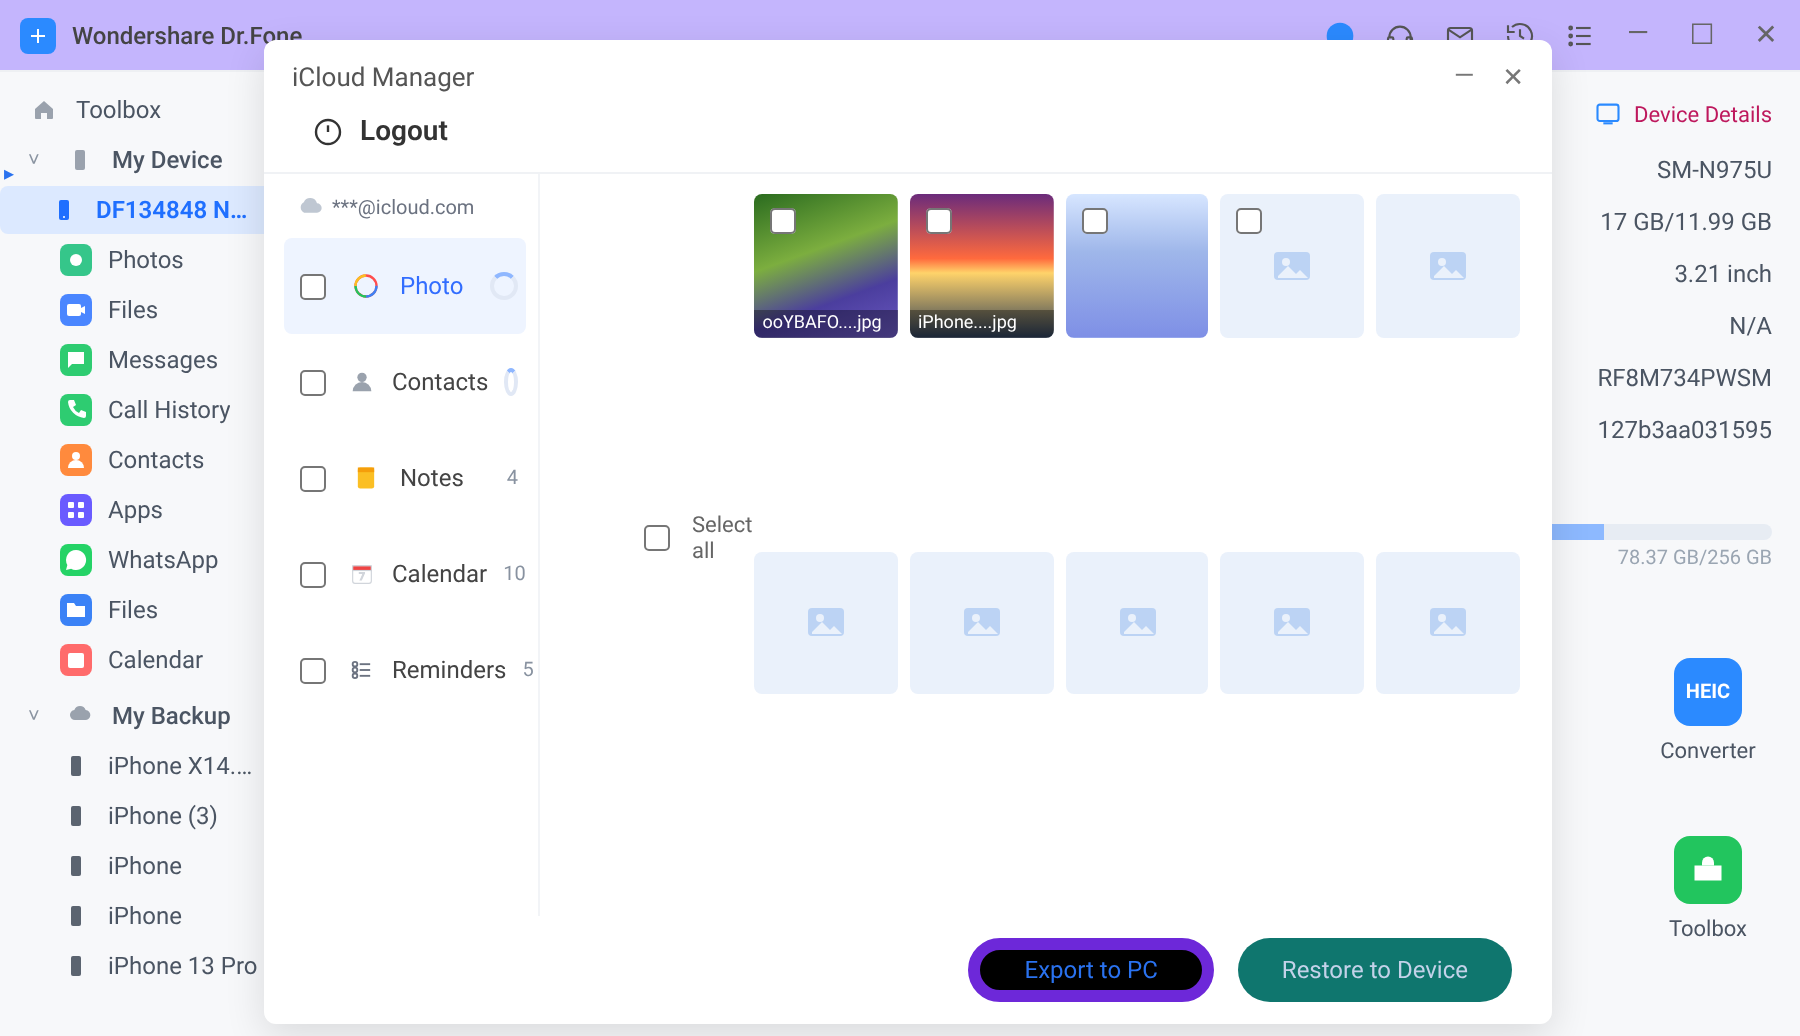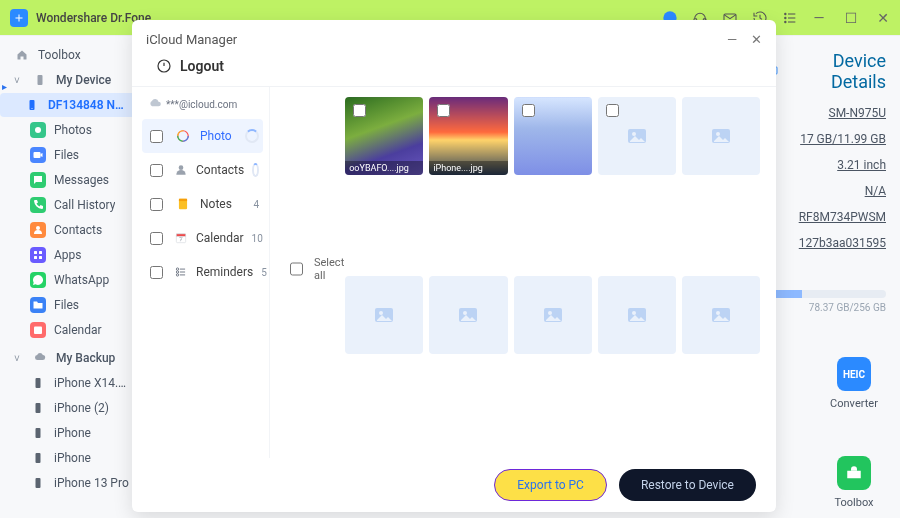--- a/index.html
+++ b/index.html
@@ -1,18 +1,18 @@
 <!DOCTYPE html>
 <html><head>
 <meta charset="utf-8">
 <style>
   * { box-sizing: border-box; font-family: -apple-system, "Segoe UI", Roboto, Arial, sans-serif; }
   body { margin:0; width:900px; height:518px; background:#f7f8fa; overflow:hidden; color:#333; position:relative;}
   
-  .titlebar { height:36px; display:flex; align-items:center; padding:0 10px; background:#bef264; border-bottom:1px solid #eef0f3;}
+  .titlebar { height:36px; display:flex; align-items:center; padding:0 10px; background:#c4b5fd; border-bottom:1px solid #eef0f3;}
   .titlebar .logo { width:18px; height:18px; background:#2b8aff; border-radius:4px; display:flex; align-items:center; justify-content:center; margin-right:8px;}
   .titlebar .logo svg { width:12px; height:12px; fill:#fff;}
   .titlebar .title { font-size:12px; color:#444; font-weight:500;}
   .titlebar .spacer { flex:1;}
   .tb-icons { display:flex; align-items:center; gap:14px; margin-right:4px;}
   .tb-icons span { color:#6b7280; display:flex; align-items:center; justify-content:center;}
   .tb-icons svg { width:16px; height:16px; }
   .win-btns { display:flex; gap:18px; margin-left:10px;}
   .win-btns span { width:14px; text-align:center; font-size:14px; color:#666; cursor:default;}
   
@@ -24,62 +24,62 @@
   .side-item.selected { background:#dce9ff; color:#1f6fff;}
   .side-item.selected .ic { color:#1f6fff;}
   .side-item.sub { padding-left:30px;}
   .side-item .ic { width:16px; height:16px; border-radius:4px; display:flex; align-items:center; justify-content:center; flex:0 0 16px;}
   .side-item .ic svg { width:12px; height:12px; }
   .caret { width:10px; color:#8a94a1; font-size:10px;}
   .icon-sq { border-radius:4px; }
   .lbl { white-space:nowrap; overflow:hidden; text-overflow:ellipsis;}
   
   .rightcol { position:absolute; right:14px; top:50px; width:120px; text-align:right; font-size:12px; color:#4b5563;}
-  .rightcol .dd { color:#0369a1; display:flex; align-items:center; gap:6px; justify-content:flex-end; font-size:18px; margin-bottom:14px;}
-  .rightcol .row { margin:12px 0; white-space:nowrap;text-decoration:underline;}
+  .rightcol .dd { color:#be185d; display:flex; align-items:center; gap:6px; justify-content:flex-end; font-size:11px; margin-bottom:14px;}
+  .rightcol .row { margin:12px 0; white-space:nowrap;}
   .storage { margin-top:40px;}
   .storage-bar { width:100%; height:8px; border-radius:4px; background:#e7ecf3; position:relative; overflow:hidden; margin-bottom:4px;}
   .storage-bar > span { position:absolute; left:0; top:0; bottom:0; width:30%; background:#8db9ff;}
   .storage-text { font-size:10px; color:#9aa5b2;}
-  .toolcards { margin-top:44px; display:flex; flex-direction:column; gap:46px; align-items:flex-end;}
+  .toolcards { margin-top:44px; display:flex; flex-direction:column; gap:36px; align-items:flex-end;}
   .toolcards .card { display:flex; flex-direction:column; align-items:center; width:64px;}
   .toolcards .badge { width:34px; height:34px; border-radius:8px; display:flex; align-items:center; justify-content:center; color:#fff; font-size:10px; font-weight:700; margin-bottom:6px;}
   .toolcards .label { font-size:11px; color:#4b5563; white-space:nowrap;}
   
   .modal { position:absolute; left:132px; top:20px; width:644px; height:492px; background:#fff; border-radius:6px; box-shadow:0 6px 20px rgba(0,0,0,.12); display:flex; flex-direction:column; z-index:5;}
   .mhead { height:38px; display:flex; align-items:center; padding:0 14px; color:#555; font-size:13px;}
   .mhead .mtitle { flex:1;}
   .mhead .wc { display:flex; gap:14px; font-size:13px; color:#777;}
   .mlogout { display:flex; align-items:center; gap:8px; padding:0 24px 12px 24px; font-weight:600; font-size:14px; color:#333;}
   .mlogout svg { width:16px; height:16px; stroke:#333;}
-  .mbody { flex:1; display:flex; border-top:1px solid #f0f2f5; min-height:0;}
+  .mbody { flex:1; display:flex; border-top:1px solid #f0f2f5; min-height:0;gap:32px;}
   .mcats { width:138px; padding:10px 6px 10px 10px; border-right:1px solid #f2f4f7; font-size:12px; color:#444;}
   .account { font-size:10px; color:#6b7280; padding-left:6px; margin-bottom:8px; display:flex; align-items:center; gap:4px;}
-  .cat { display:flex; align-items:center; gap:8px; padding:4px 4px; height:34px; border-radius:4px;}
+  .cat { display:flex; align-items:center; gap:8px; padding:4px 4px; height:48px; border-radius:4px;}
   .cat.sel { background:#eef4ff; color:#326dff;}
   .cat input { accent-color:#2b8aff;}
   .cat .cic { width:18px; height:18px; border-radius:4px; display:flex; align-items:center; justify-content:center;}
   .cat .cic svg { width:14px; height:14px;}
   .cat .ct { flex:1;}
   .cat .cnt { width:14px; font-size:10px; color:#8892a0; text-align:right;}
   .spinner { width:14px; height:14px; border:2px solid #e1e8f5; border-top-color:#8fb7ff; border-radius:50%;}
   .mgrid { flex:1; padding:10px 16px; display:flex; flex-direction:row; min-height:0;}
   .selall { display:flex; align-items:center; gap:8px; font-size:11px; color:#666; margin-bottom:8px;}
   .selall input { width:14px; height:14px; accent-color:#2b8aff;}
   .thumbs { display:grid; grid-template-columns:repeat(5, 1fr); gap:6px;}
   .thumb { position:relative; border-radius:4px; overflow:hidden; width:100%; aspect-ratio:1/1; background:#eaf1fb;}
   .thumb.placeholder { display:flex; align-items:center; justify-content:center; position:relative;}
   .thumb.photo { background-size:cover; background-position:center;}
   .thumb .fname { position:absolute; left:0; right:0; bottom:0; background:rgba(0,0,0,.35); color:#fff; font-size:9px; padding:2px 4px; white-space:nowrap; overflow:hidden; text-overflow:ellipsis;}
   .thumb input { position:absolute; left:4px; top:4px;}
   .ph-ic { width:24px; height:24px; fill:#bcd3f4;}
   .mfoot { height:54px; display:flex; align-items:center; justify-content:flex-end; gap:12px; padding:0 20px;}
   .btn { height:32px; padding:0 22px; border-radius:16px; font-size:12px; display:flex; align-items:center; cursor:default;}
-  .btn.primary { border:1px solid #6d28d9; color:#2a72ef; background:#fde047;}
-  .btn.ghost { background:#0f172a; color:#c3d2e9;}
+  .btn.primary { border:6px solid #6d28d9; color:#2a72ef; background:#000000;}
+  .btn.ghost { background:#0f766e; color:#c3d2e9;}
   .tick { position:absolute; left:2px; top:45px; width:8px; height:8px; color:#2a72ef; font-size:10px;}
 </style>
 </head>
 <body>
 
 <div class="titlebar">
   <span class="logo">
     <svg viewBox="0 0 24 24">
         <path d="M11 5h2v6h6v2h-6v6h-2v-6H5v-2h6z"></path>
       </svg>
@@ -257,21 +257,21 @@
             </svg>
           </span>
           <span class="lbl">iPhone X14.7-…</span>
         </div>
         <div class="side-item sub">
           <span class="ic">
             <svg viewBox="0 0 24 24" fill="#5b6470">
               <rect x="7" y="2" width="10" height="20" rx="2"></rect>
             </svg>
           </span>
-          <span class="lbl">iPhone (2)</span>
+          <span class="lbl">iPhone (3)</span>
         </div>
         <div class="side-item sub">
           <span class="ic">
             <svg viewBox="0 0 24 24" fill="#5b6470">
               <rect x="7" y="2" width="10" height="20" rx="2"></rect>
             </svg>
           </span>
           <span class="lbl">iPhone</span>
         </div>
         <div class="side-item sub">

